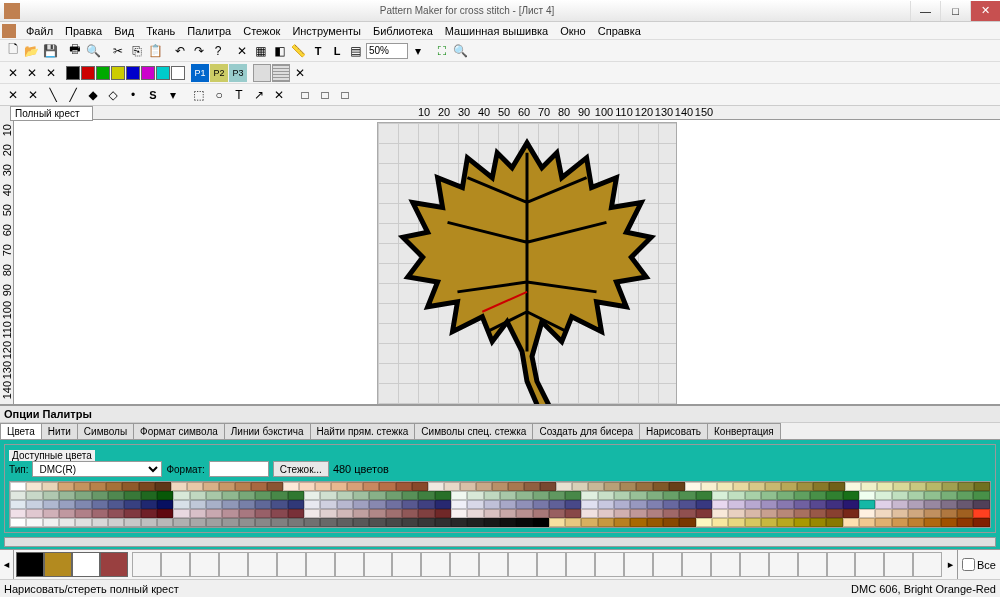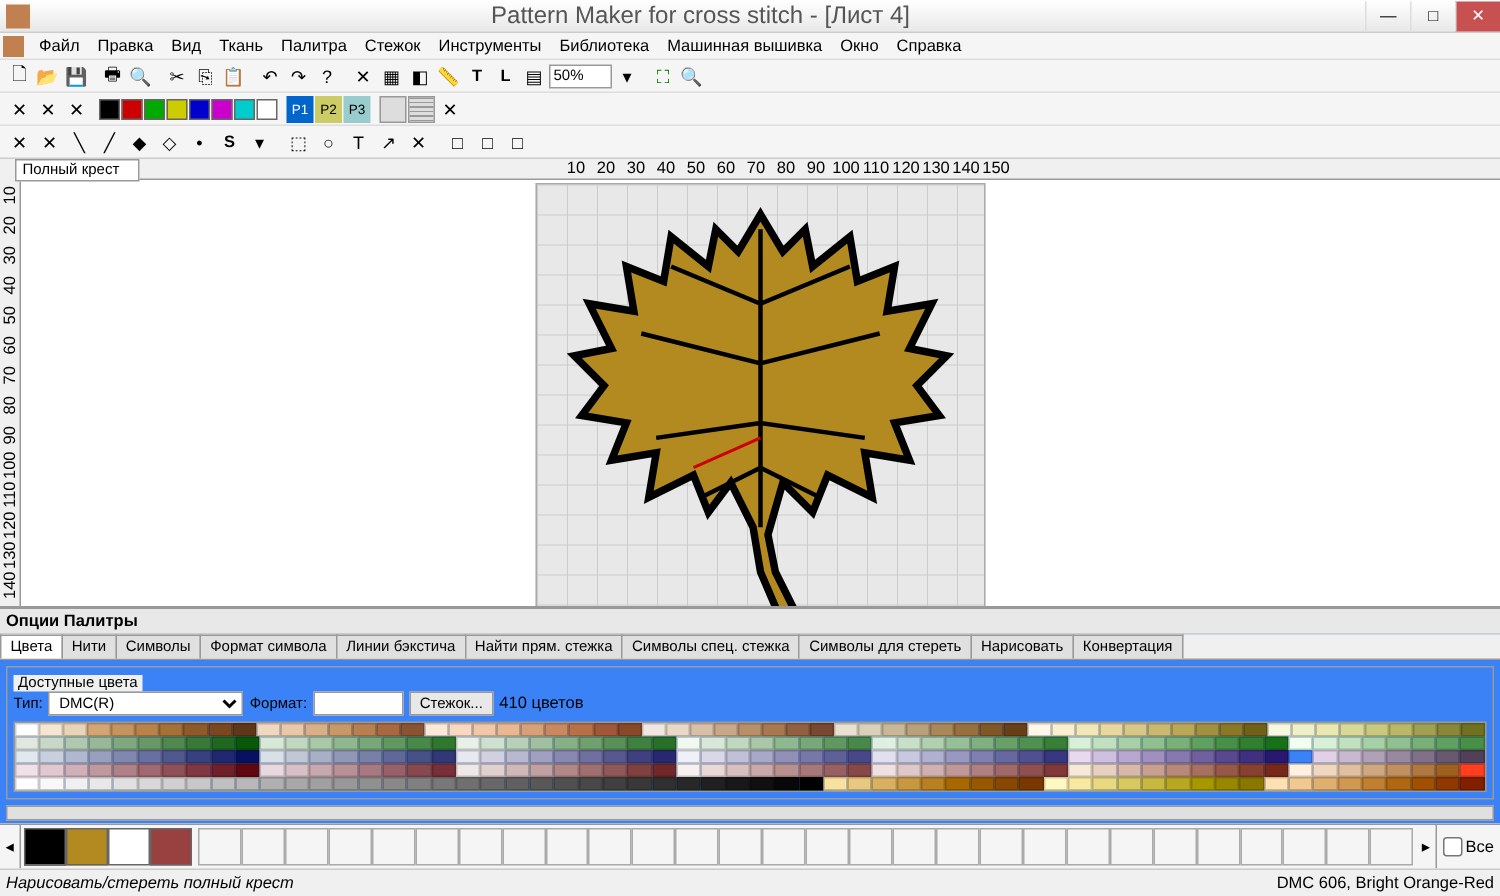--- a/index.html
+++ b/index.html
@@ -1,44 +1,44 @@
 <!DOCTYPE html>
 <html><head>
 <meta charset="utf-8">
 <style>
 * { margin: 0; padding: 0; box-sizing: border-box; font-family: Tahoma, sans-serif; font-size: 11px; }
 body { background: #f0f0f0; width: 1000px; height: 597px; overflow: hidden; display: flex; flex-direction: column; }
 .titlebar { background: linear-gradient(#fff, #e8e8e8); height: 22px; display: flex; align-items: center; border-bottom: 1px solid #ccc; }
 .app-icon { width: 16px; height: 16px; background: #c08050; margin: 0 4px; }
-.title-text { flex: 1; text-align: center; color: #555; font-size: 16px; }
+.title-text { flex: 1; text-align: center; color: #555; font-size: 10px; }
 .win-btns { display: flex; }
 .win-btn { width: 30px; height: 20px; display: flex; align-items: center; justify-content: center; border-left: 1px solid #ddd; }
 .win-close { background: #c75050; color: white; }
 .menubar { background: #f5f5f5; height: 18px; display: flex; align-items: center; padding: 0 2px; border-bottom: 1px solid #ddd; }
 .menu-icon { width: 14px; height: 14px; background: #c08050; margin-right: 4px; }
 .menu-item { padding: 0 6px; cursor: pointer; }
 .toolbar { background: #f5f5f5; height: 22px; display: flex; align-items: center; padding: 0 4px; border-bottom: 1px solid #ddd; gap: 1px; }
 .tool-btn { width: 18px; height: 18px; display: flex; align-items: center; justify-content: center; border: 1px solid transparent; font-size: 12px; }
 .tool-sep { width: 4px; }
 .zoom-box { width: 42px; height: 16px; border: 1px solid #999; background: white; padding: 0 2px; font-size: 10px; }
 .tool-row2 { background: #f5f5f5; height: 22px; display: flex; align-items: center; padding: 0 4px; border-bottom: 1px solid #ddd; gap: 1px; }
 .color-sw { width: 14px; height: 14px; border: 1px solid #666; }
 .grid-btn { width: 18px; height: 18px; border: 1px solid #999; background: #ddd; }
 .tool-row3 { background: #f5f5f5; height: 22px; display: flex; align-items: center; padding: 0 4px; border-bottom: 1px solid #ccc; gap: 2px; }
-.workarea { flex: 1; display: flex; overflow: hidden; background: white; position: relative; }
+.workarea { flex: 1; display: flex; overflow: hidden; background: white; position: relative; gap: 40px; }
 .dropdown-label { position: absolute; top: 0; left: 10px; background: #fff; border: 1px solid #999; padding: 1px 12px 1px 4px; font-size: 10px; z-index: 2; }
 .v-ruler { width: 14px; background: #f0f0f0; border-right: 1px solid #999; font-size: 8px; display: flex; flex-direction: column; padding-top: 14px; }
 .v-ruler span { writing-mode: sideways-lr; text-align: center; height: 20px; line-height: 14px; }
 .canvas-wrap { flex: 1; display: flex; flex-direction: column; }
 .h-ruler { height: 14px; background: #f0f0f0; border-bottom: 1px solid #999; font-size: 8px; padding-left: 360px; display: flex; }
 .h-ruler span { width: 20px; text-align: center; }
 .canvas { flex: 1; background: white; display: flex; justify-content: center; padding-top: 2px; overflow: hidden; }
 .pattern-grid { width: 300px; height: 308px; background: #e8e8e8; background-image: linear-gradient(#ccc 1px, transparent 1px), linear-gradient(90deg, #ccc 1px, transparent 1px); background-size: 20px 20px; position: relative; border: 1px solid #aaa; }
 .leaf-svg { position: absolute; top: 0; left: 0; width: 100%; height: 100%; }
-.palette-panel { border-top: 2px solid #999; background: #3b82f6; }
+.palette-panel { border-top: 2px solid #999; background: #14b8a6; }
 .panel-title { background: #e8e8e8; padding: 2px 4px; font-weight: bold; border-bottom: 1px solid #ccc; }
 .tabs { display: flex; background: #f0f0f0; border-bottom: 1px solid #999; }
 .tab { padding: 2px 6px; border: 1px solid #999; border-bottom: none; background: #e0e0e0; margin-right: -1px; font-size: 10px; }
 .tab.active { background: #fff; }
 .fieldset { margin: 4px; border: 1px solid #999; padding: 4px; }
 .fieldset-title { font-size: 10px; margin-top: -10px; background: #f0f0f0; display: inline-block; padding: 0 3px; }
 .controls-row { display: flex; align-items: center; gap: 4px; margin-bottom: 4px; }
 .controls-row label { font-size: 10px; }
 .sel { border: 1px solid #999; background: white; padding: 0 2px; height: 16px; font-size: 10px; }
 .txtin { border: 1px solid #999; background: white; height: 16px; width: 60px; }
@@ -48,21 +48,21 @@
 .color-cell { flex: 1; border: 0.5px solid rgba(0,0,0,0.2); }
 .sb { height: 10px; background: #e0e0e0; border: 1px solid #999; margin: 2px 4px; }
 .bottom-palette { display: flex; height: 30px; border-top: 1px solid #999; background: #f5f5f5; align-items: stretch; }
 .arrow-btn { width: 14px; border-right: 1px solid #999; display: flex; align-items: center; justify-content: center; }
 .used-colors { display: flex; padding: 2px; gap: 0; }
 .used-cell { width: 28px; border: 1px solid #666; }
 .empty-cells { flex: 1; display: flex; padding: 2px; }
 .empty-cell { flex: 1; border: 1px solid #aaa; }
 .chk-label { padding: 4px; display: flex; align-items: center; gap: 2px; font-size: 10px; }
 .statusbar { height: 18px; background: #f0f0f0; border-top: 1px solid #ccc; display: flex; align-items: center; padding: 0 4px; font-size: 10px; }
-.status-left { flex: 1; font-style: italic; }
+.status-left { flex: 1; }
 </style>
 </head>
 <body>
 
 <div class="titlebar">
   <div class="app-icon"></div>
   <div class="title-text">Pattern Maker for cross stitch - [Лист 4]</div>
   <div class="win-btns">
     <div class="win-btn">—</div>
     <div class="win-btn">□</div>
@@ -207,33 +207,33 @@
 <div class="palette-panel">
   <div class="panel-title">Опции Палитры</div>
   <div class="tabs" id="tabs">
       <div class="tab active">Цвета</div>
       <div class="tab">Нити</div>
       <div class="tab">Символы</div>
       <div class="tab">Формат символа</div>
       <div class="tab">Линии бэкстича</div>
       <div class="tab">Найти прям. стежка</div>
       <div class="tab">Символы спец. стежка</div>
-      <div class="tab">Символы для стереть</div>
+      <div class="tab">Создать для бисера</div>
       <div class="tab">Нарисовать</div>
       <div class="tab">Конвертация</div>
     </div>
   <div class="fieldset">
     <div class="fieldset-title">Доступные цвета</div>
     <div class="controls-row">
       <label>Тип:</label>
       <select class="sel" style="width:130px"><option>DMC(R)</option></select>
       <label>Формат:</label>
       <input class="txtin" style="">
       <button class="btn">Стежок...</button>
-      <span>410 цветов</span>
+      <span>480 цветов</span>
     </div>
     <div class="color-grid" id="color-grid">
         <div class="color-row">
           <div class="color-cell" style="background: rgb(255, 255, 255);"></div>
           <div class="color-cell" style="background: rgb(245, 230, 211);"></div>
           <div class="color-cell" style="background: rgb(232, 212, 184);"></div>
           <div class="color-cell" style="background: rgb(212, 165, 116);"></div>
           <div class="color-cell" style="background: rgb(196, 147, 94);"></div>
           <div class="color-cell" style="background: rgb(184, 130, 74);"></div>
           <div class="color-cell" style="background: rgb(166, 113, 56);"></div>

